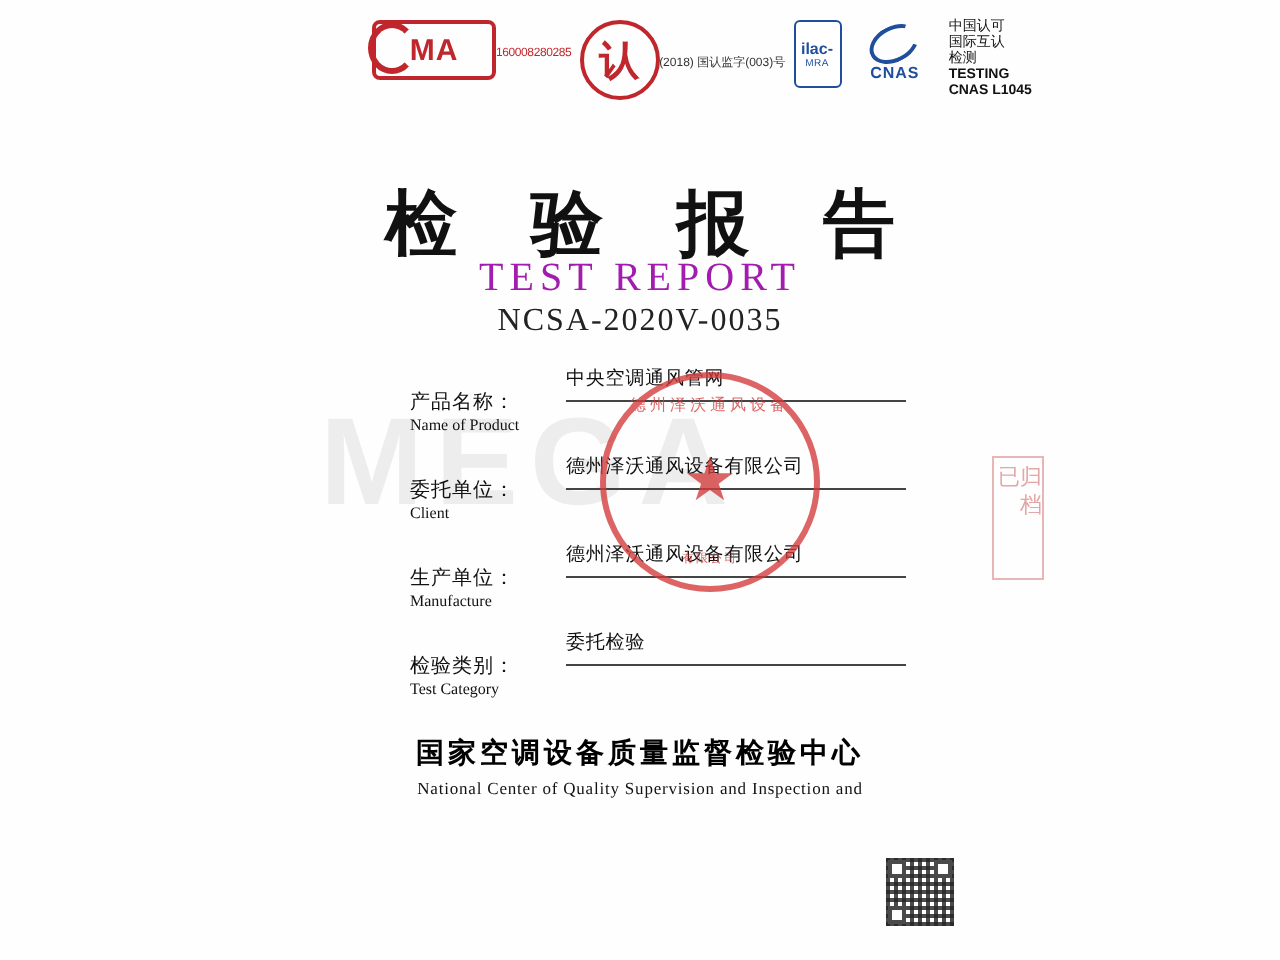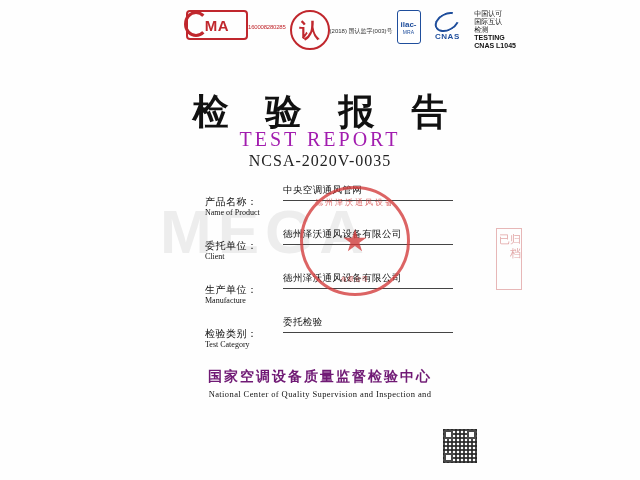--- a/index.html
+++ b/index.html
@@ -246,21 +246,21 @@
   
   #footer {
     position: absolute;
     left: 0; right: 0;
     top: 368px;
     text-align: center;
   }
   #footer .f-cn {
     font-size: 14px;
     letter-spacing: 2px;
-    color: #701a75;
+    color: #000000;
     font-weight: bold;
   }
   #footer .f-en1, #footer .f-en2 {
     font-size: 8.5px;
     letter-spacing: 0.4px;
     color: #111;
     margin-top: 3px;
   }
   #footer .f-en2 { margin-top: 3px; }
 

